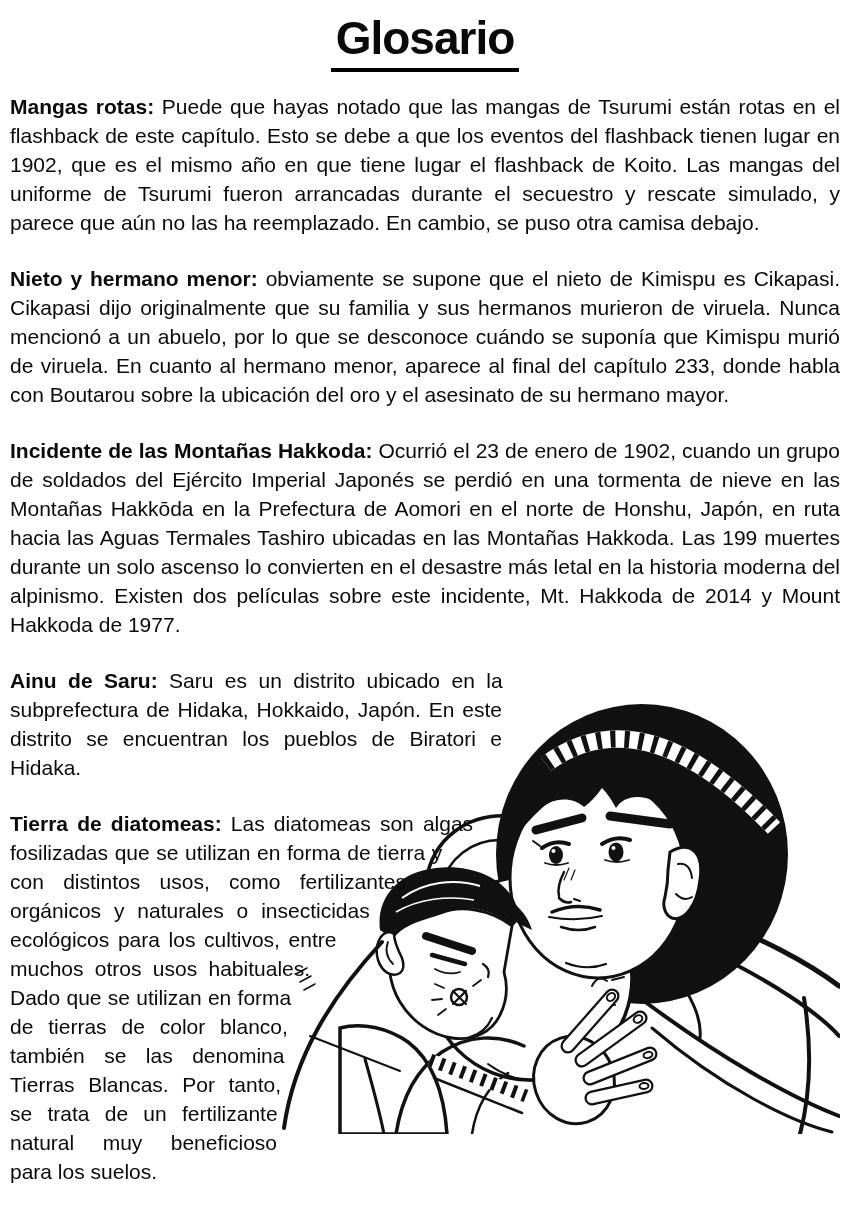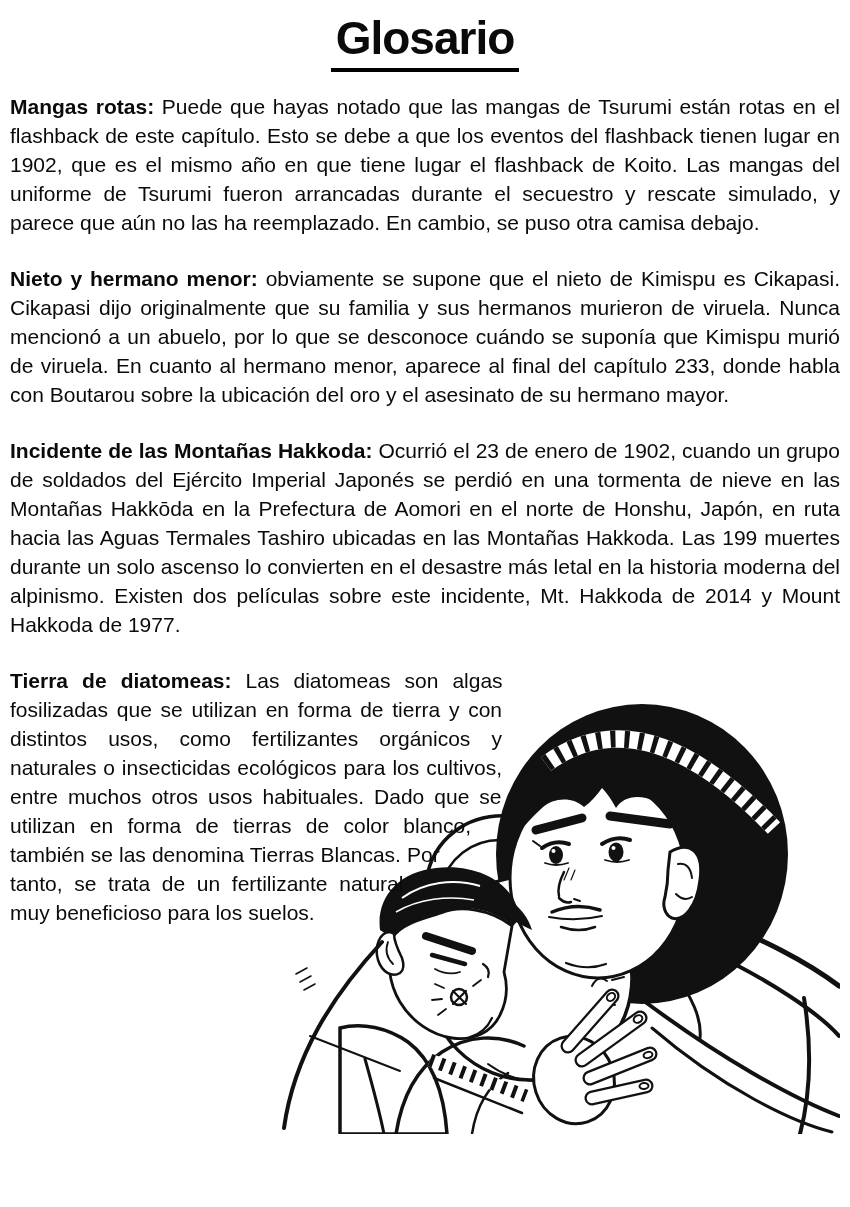--- a/index.html
+++ b/index.html
@@ -168,18 +168,19 @@
           <g>
             <path class="ln" d="M112,276 C62,330 24,390 14,462" stroke-width="4"></path>
             <path class="ln" d="M95,393 C104,425 110,448 114,468" stroke-width="3"></path>
             <path class="ln" d="M40,370 L130,405" stroke-width="2"></path>
             <path class="ln" d="M26,308 l11,-6 M30,316 l11,-6 M34,324 l11,-6" stroke-width="1.6"></path>
           </g>
         </g>
       </svg>
     </div>
 
+    <p class="entry"><strong>Ainu de Saru:</strong> <span>Saru es un distrito ubicado en la subprefectura de Hidaka, Hokkaido, Japón. En este distrito se encuentran los pueblos de Biratori e Hidaka.</span></p>
 
     <p class="entry"><strong>Tierra de diatomeas:</strong> <span>Las diatomeas son algas fosilizadas que se utilizan en forma de tierra y con distintos usos, como fertilizantes orgánicos y naturales o insecticidas ecológicos para los cultivos, entre muchos otros usos habituales. Dado que se utilizan en forma de tierras de color blanco, también se las denomina Tierras Blancas. Por tanto, se trata de un fertilizante natural muy beneficioso para los suelos.</span></p>
 
   </div>
 
 </div>
 
 </body></html>

